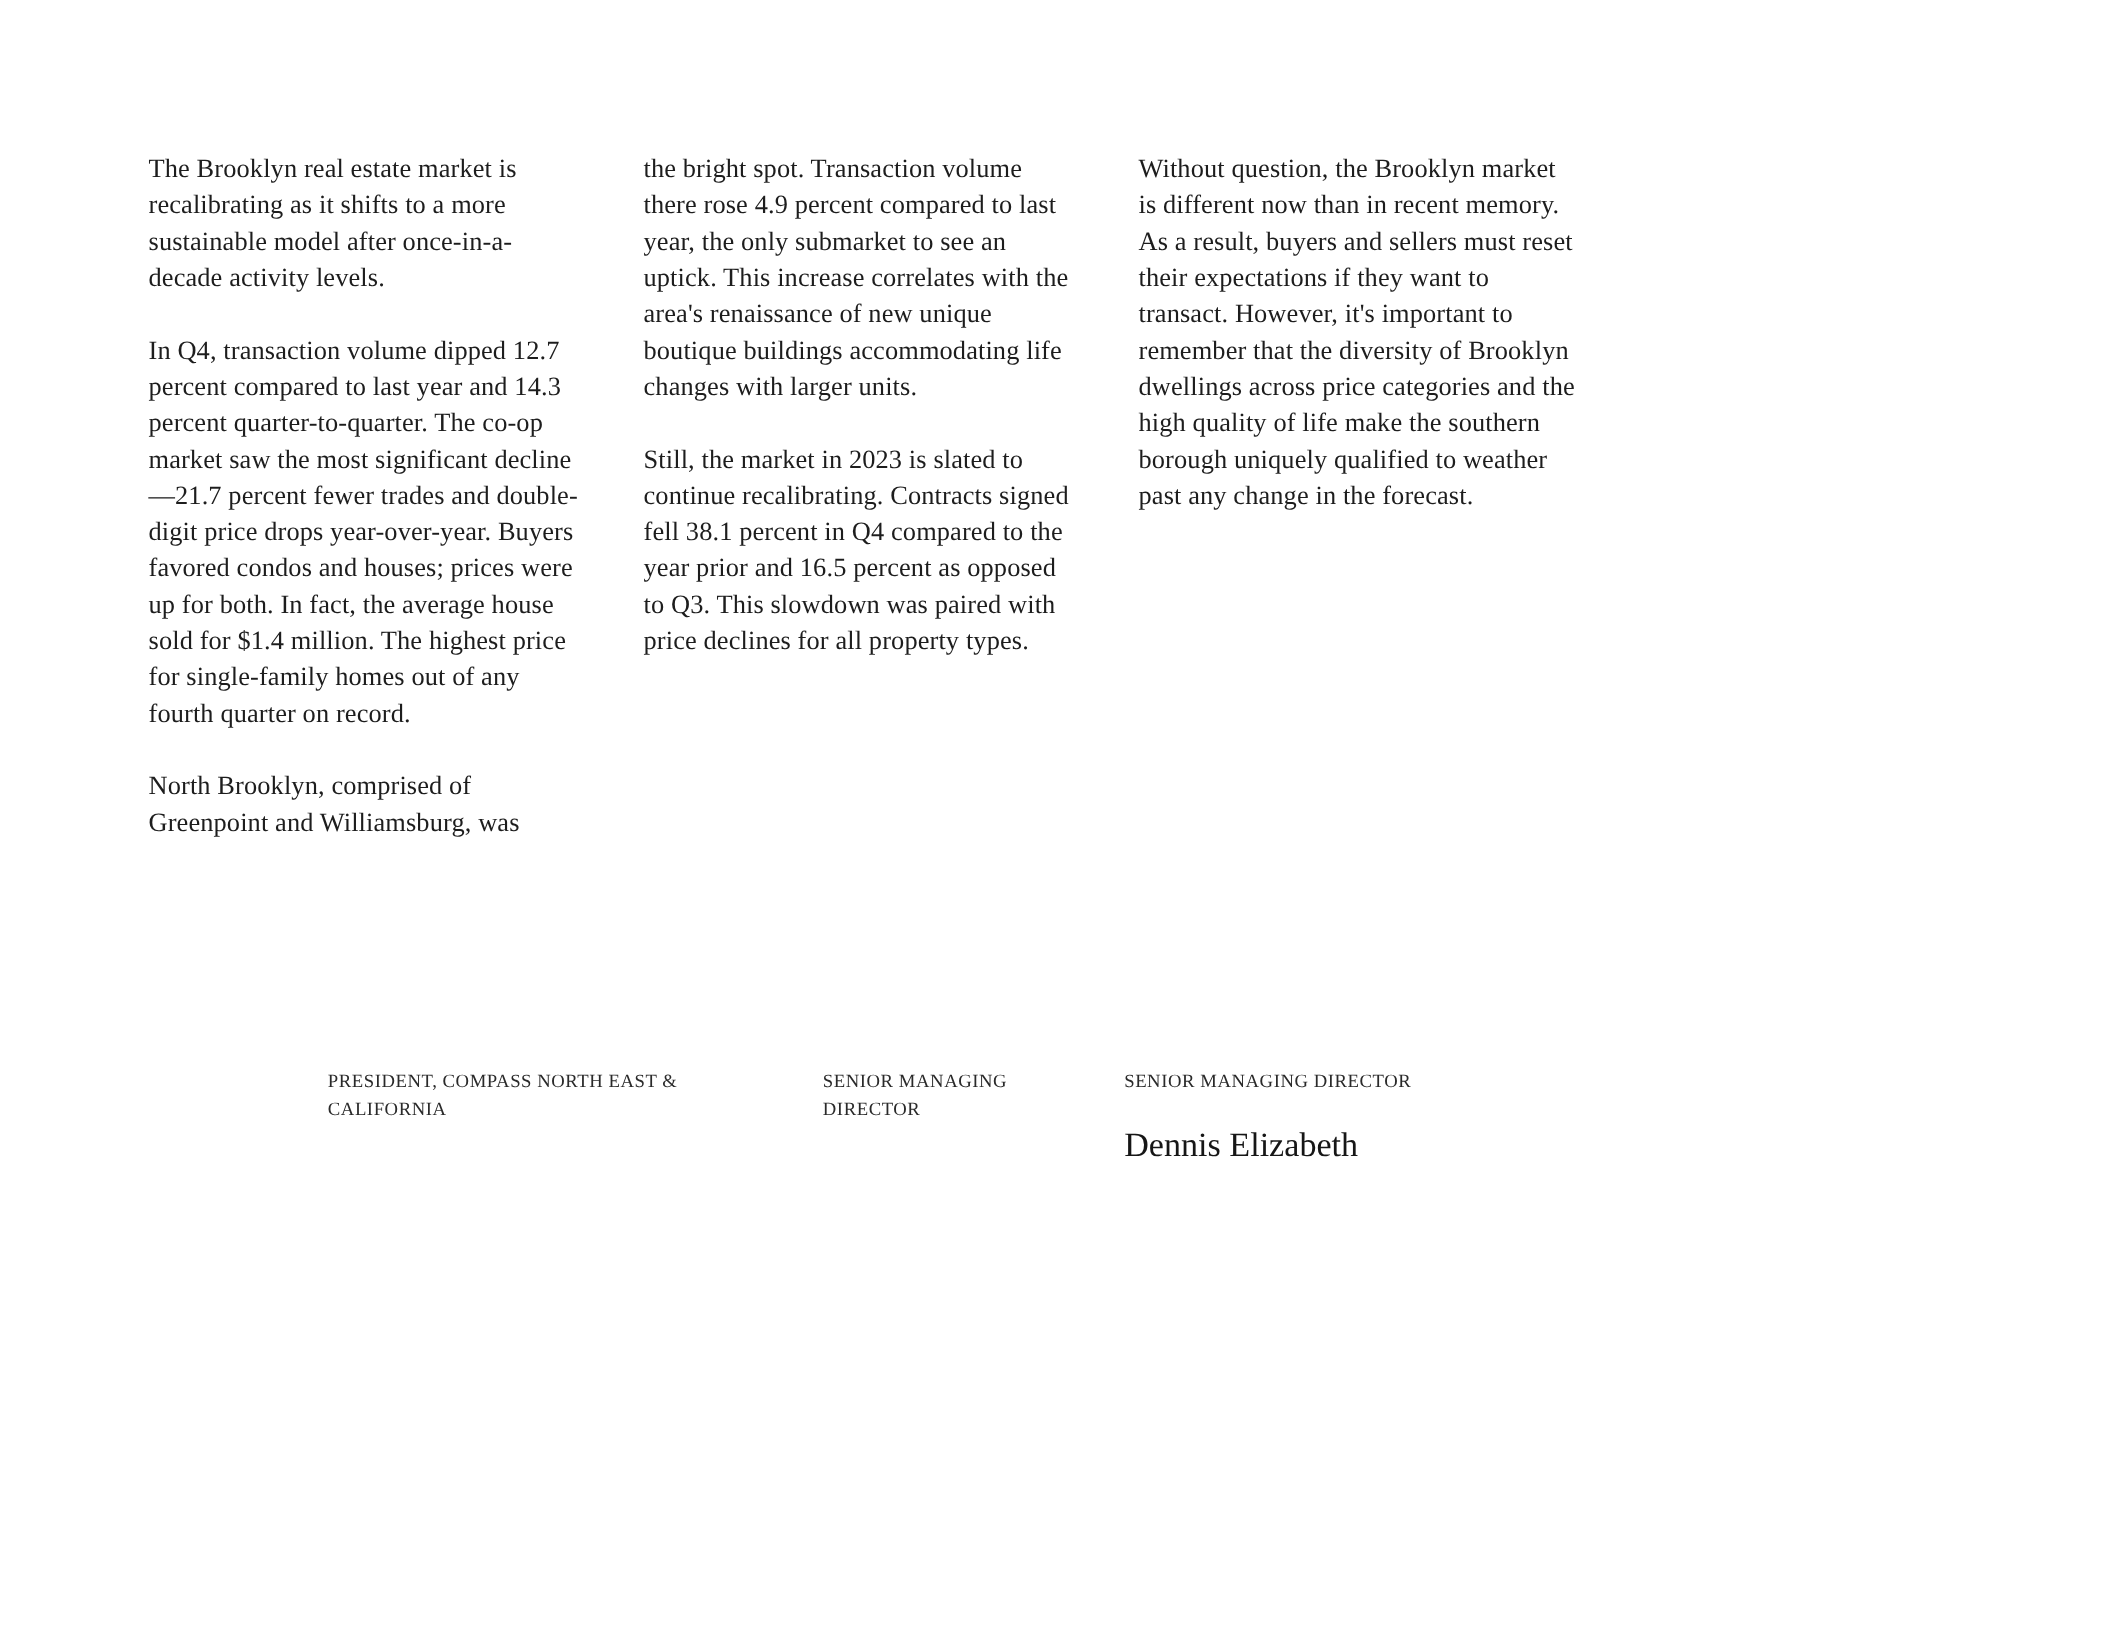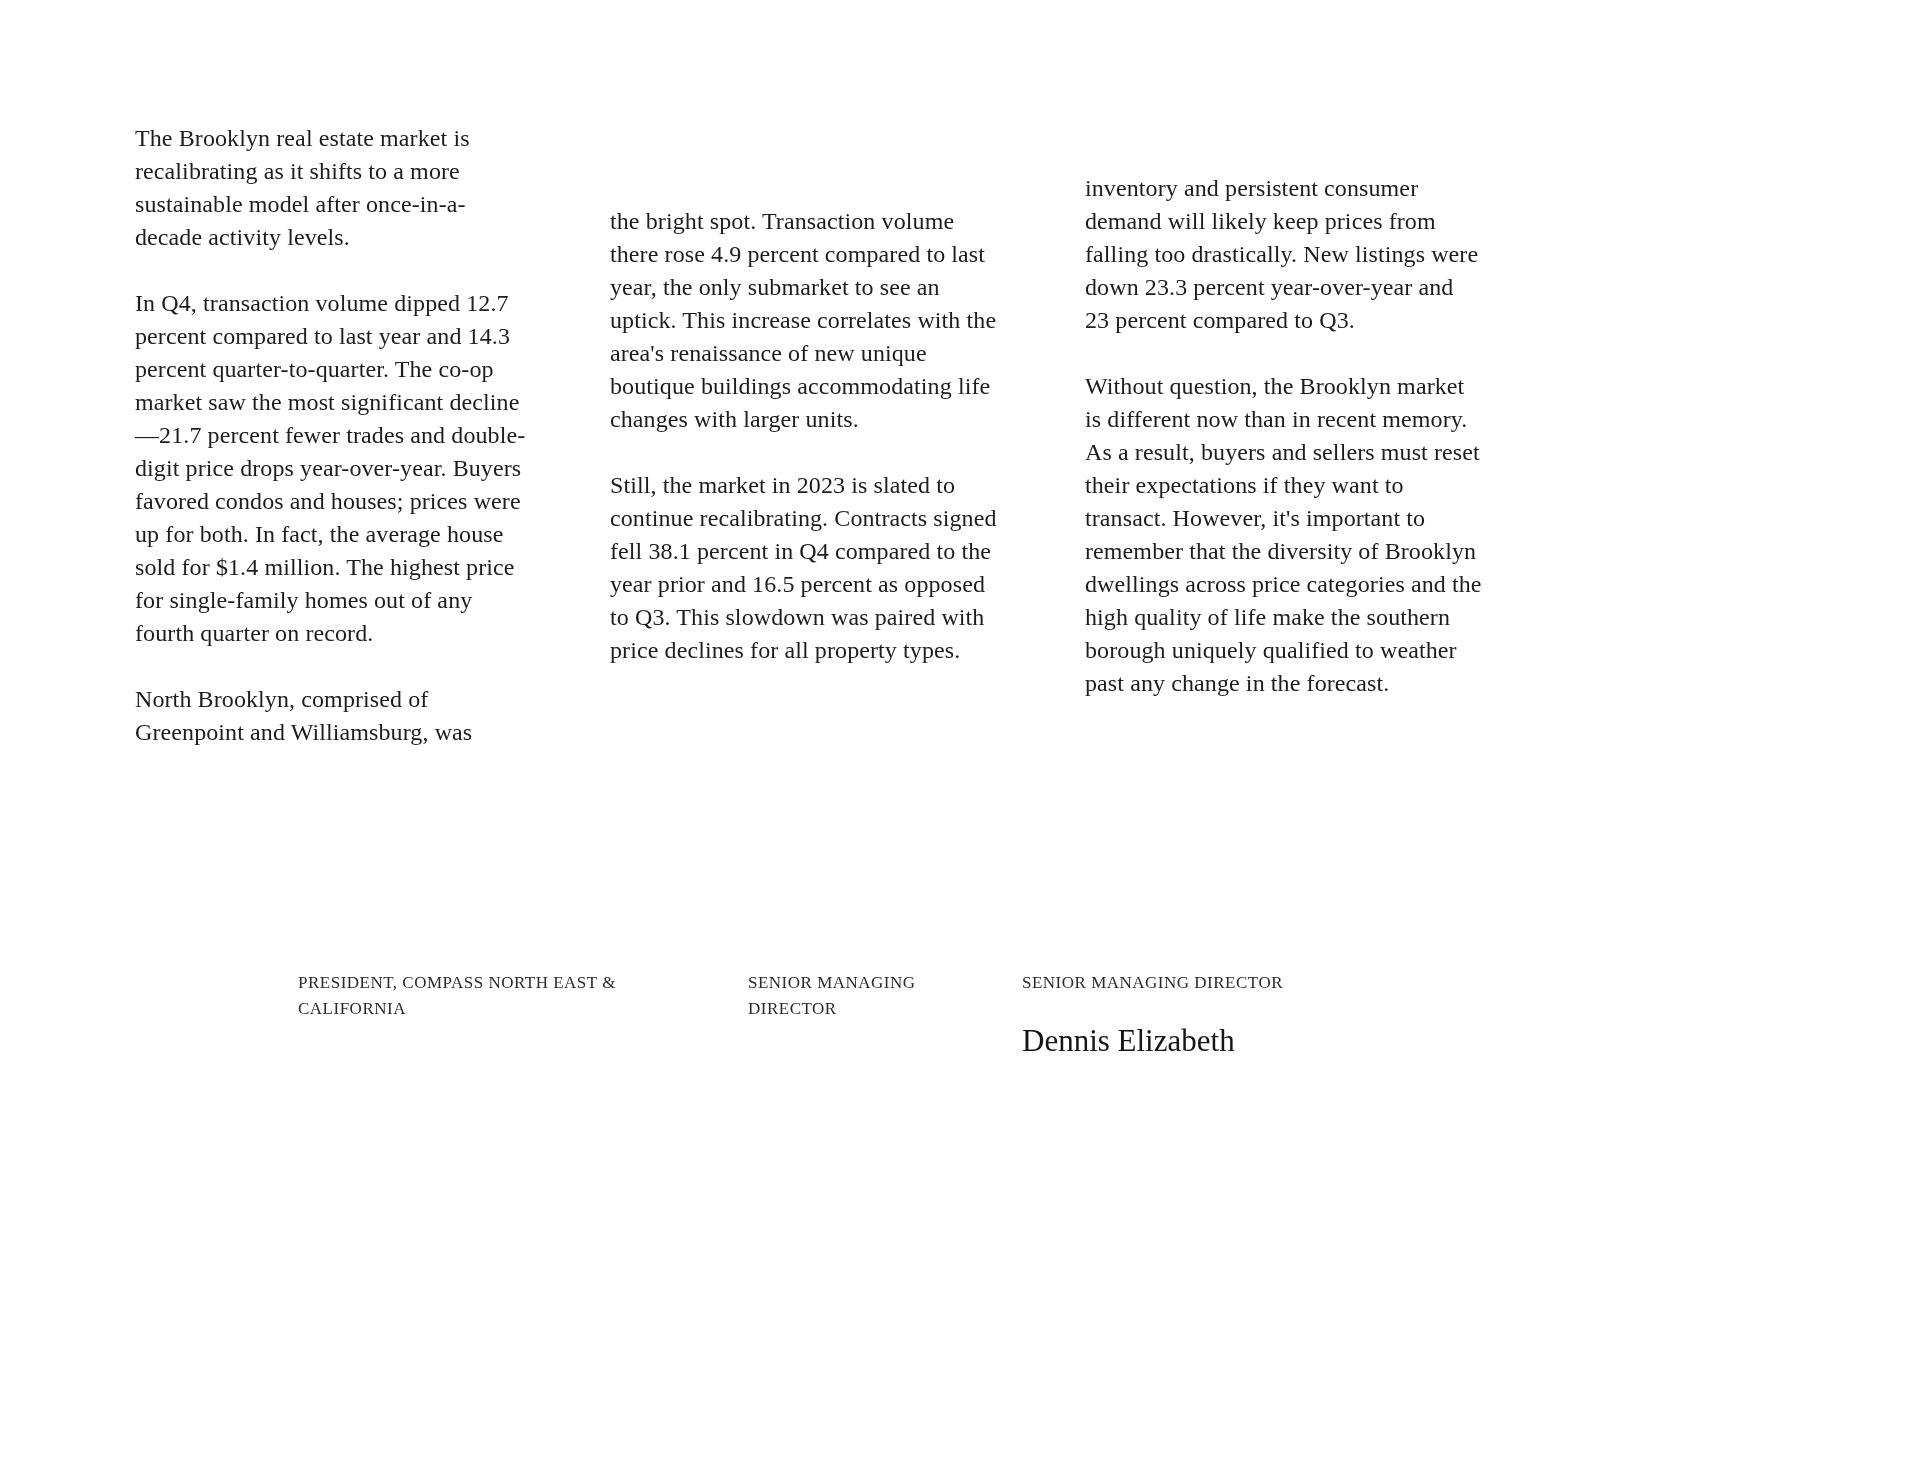--- a/index.html
+++ b/index.html
@@ -12,24 +12,23 @@
     width: 1920px;
     height: 1484px;
     background: #ffffff;
     font-family: "Liberation Serif", serif;
     color: #1d1d1d;
     overflow: hidden;
   }
   .columns {
     position: absolute;
     left: 135px;
-    top: 122px;
+    top: 138px;
     display: flex;
-    gap: 78px;
-    align-items: center;
+    gap: 53px;
   }
   .col {
     width: 397px;
   }
   .col p {
     margin: 0 0 33px 0;
     font-size: 24px;
     line-height: 33px;
     letter-spacing: 0.1px;
     font-weight: 400;
@@ -78,21 +77,20 @@
       <p>In Q4, transaction volume dipped 12.7 percent compared to last year and 14.3 percent quarter-to-quarter. The co-op market saw the most significant decline—21.7 percent fewer trades and double-digit price drops year-over-year. Buyers favored condos and houses; prices were up for both. In fact, the average house sold for $1.4 million. The highest price for single-family homes out of any fourth quarter on record.</p>
       <p>North Brooklyn, comprised of Greenpoint and Williamsburg, was</p>
     </div>
 
     <div class="col">
       <p>the bright spot. Transaction volume there rose 4.9 percent compared to last year, the only submarket to see an uptick. This increase correlates with the area's renaissance of new unique boutique buildings accommodating life changes with larger units.</p>
       <p>Still, the market in 2023 is slated to continue recalibrating. Contracts signed fell 38.1 percent in Q4 compared to the year prior and 16.5 percent as opposed to Q3. This slowdown was paired with price declines for all property types.</p>
     </div>
 
     <div class="col">
-      <p>inventory and persistent consumer demand will likely keep prices from falling too drastically. New listings were down 23.3 percent year-over-year and 23 percent compared to Q3.</p>
       <p>Without question, the Brooklyn market is different now than in recent memory. As a result, buyers and sellers must reset their expectations if they want to transact. However, it's important to remember that the diversity of Brooklyn dwellings across price categories and the high quality of life make the southern borough uniquely qualified to weather past any change in the forecast.</p>
     </div>
 
   </div>
 
   <div class="signatures">
 
     <div class="sig sig-1">
       <div class="sig-title">PRESIDENT, COMPASS NORTH EAST &amp; CALIFORNIA</div>
     </div>

